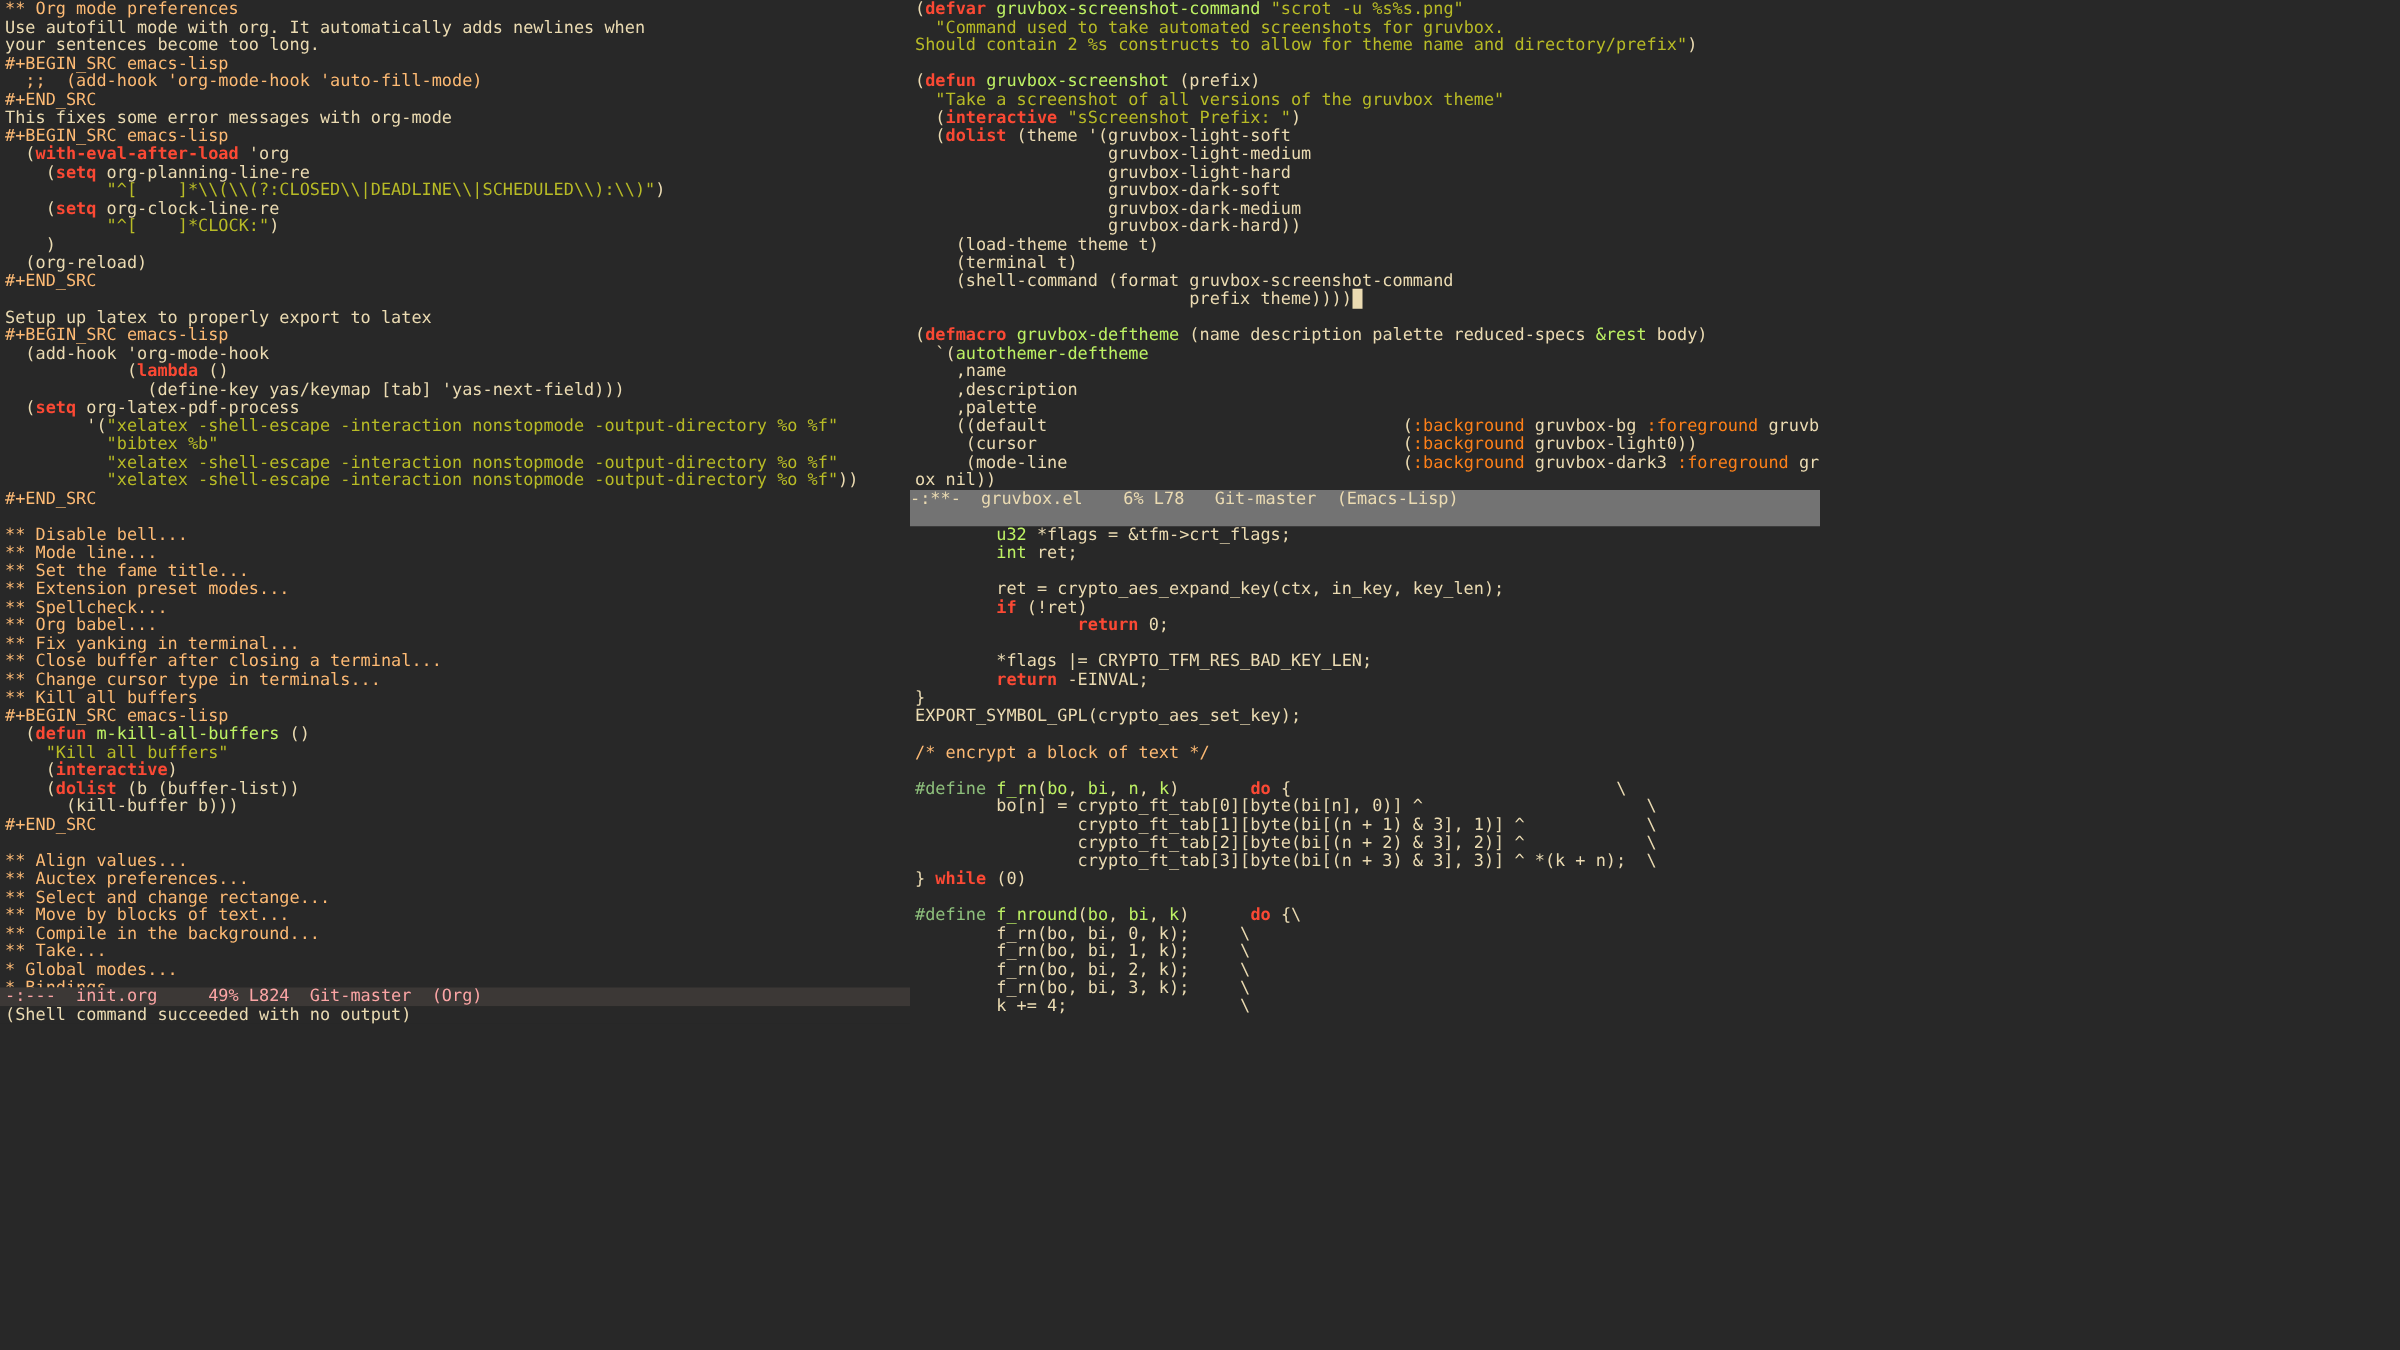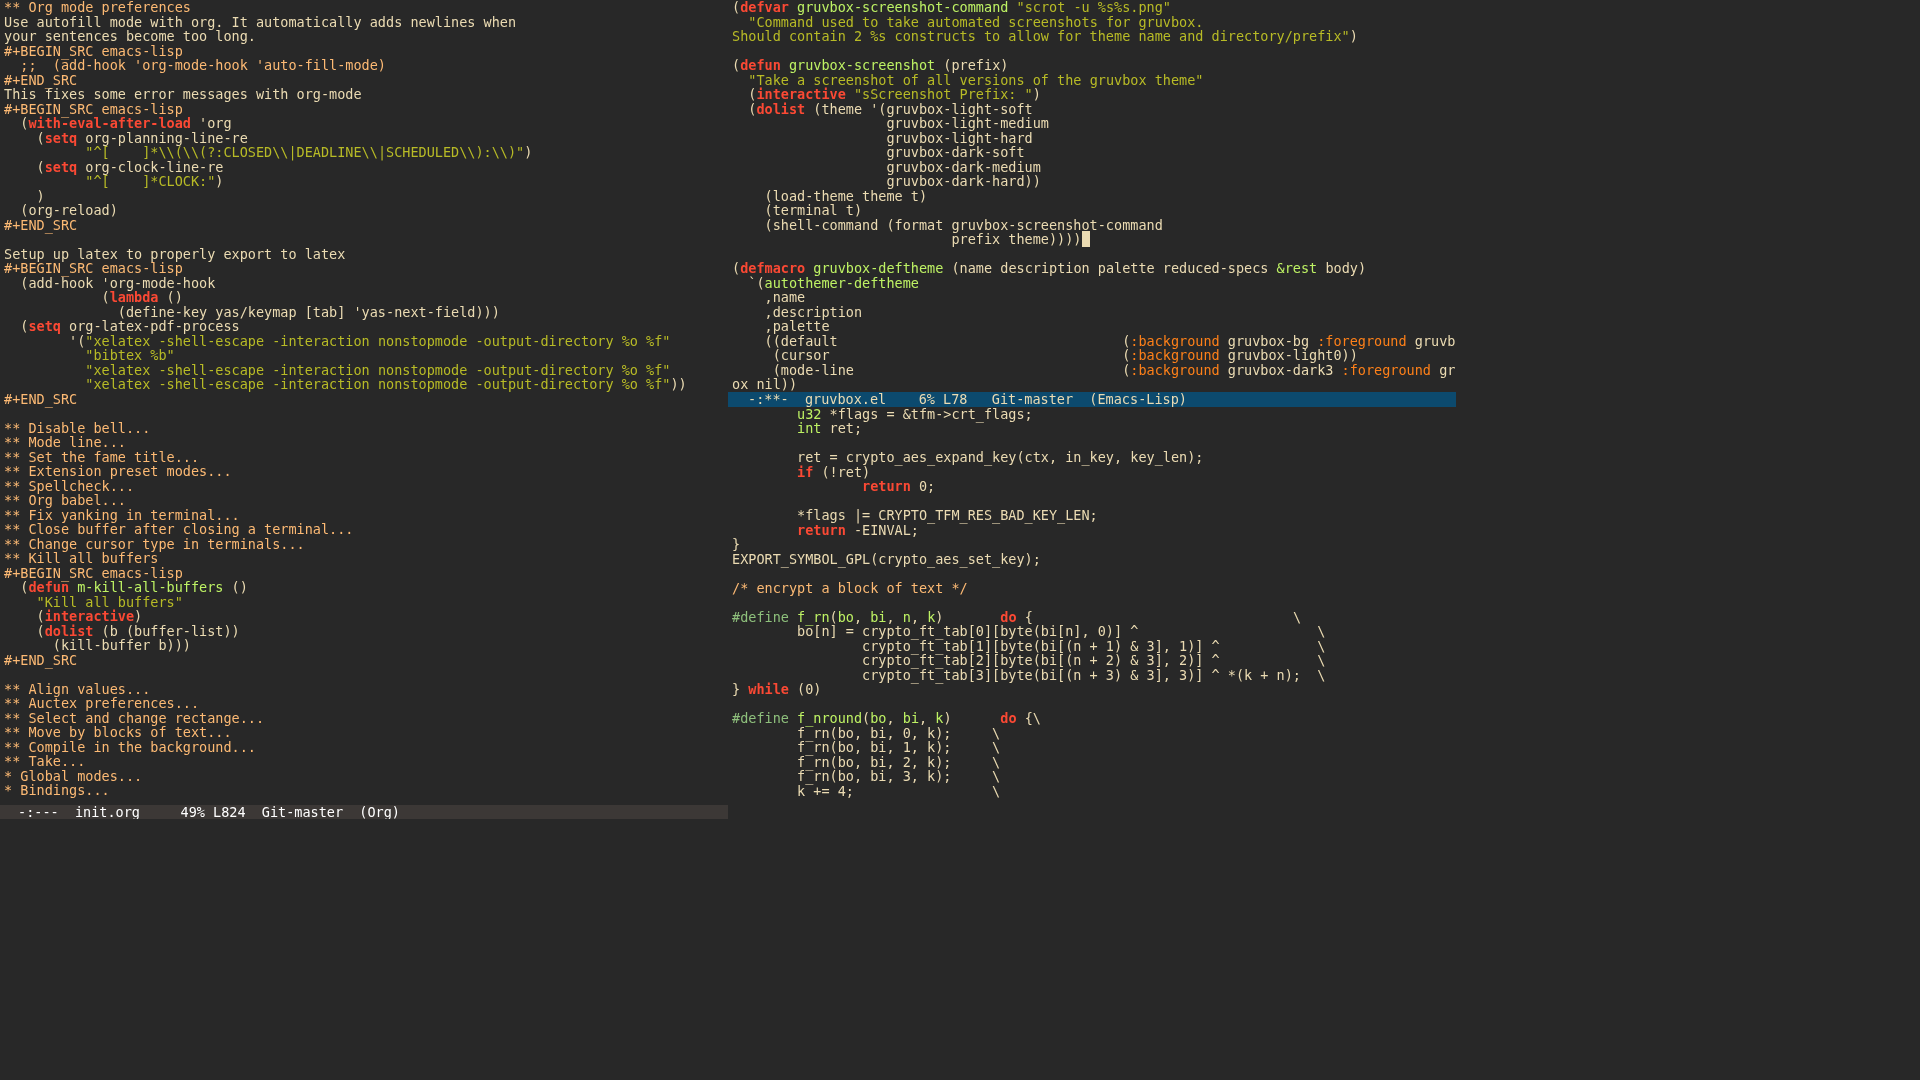--- a/index.html
+++ b/index.html
@@ -13,31 +13,31 @@
   height: 819px;
   overflow: hidden;
   position: relative;
 }
 .frame { display: flex; width: 100%; height: 100%; }
 .col { flex: 1; display: flex; flex-direction: column; overflow: hidden; }
 .col-left { flex-basis: 50%; }
 .col-right { flex-basis: 50%; display: flex; flex-direction: column; }
 .pane { white-space: pre; overflow: hidden; padding-left: 4px; }
 .modeline {
-  background: #0c4a6e;
+  background: #737373;
   color: #ebdbb2;
   white-space: pre;
-  padding-left: 20px;
-  height: 15px;
+  padding-left: 0;
+  height: 29px;
 }
 .modeline-inactive {
   background: #3c3836;
-  color: #ffffff;
+  color: #fca5a5;
   white-space: pre;
-  padding-left: 18px;
+  padding-left: 4px;
   height: 14.5px;
 }
 .minibuffer {
   background: #282828;
   color: #ebdbb2;
   white-space: pre;
   padding-left: 4px;
   height: 14.5px;
 }
 
@@ -106,20 +106,21 @@
 <span class="text"></span>
 <span class="heading">** Align values...</span>
 <span class="heading">** Auctex preferences...</span>
 <span class="heading">** Select and change rectange...</span>
 <span class="heading">** Move by blocks of text...</span>
 <span class="heading">** Compile in the background...</span>
 <span class="heading">** Take...</span>
 <span class="heading">* Global modes...</span>
 <span class="heading">* Bindings...</span></div>
     <div class="modeline-inactive">-:---  init.org     49% L824  Git-master  (Org)</div>
+    <div class="minibuffer">(Shell command succeeded with no output)</div>
   </div>
   <div class="col col-right">
     <div class="pane" id="pane-tr" style="flex:0 0 auto"><span class="text">(</span><span class="keyword">defvar</span><span class="text"> </span><span class="type">gruvbox-screenshot-command</span><span class="text"> </span><span class="string">"scrot -u %s%s.png"</span>
 <span class="text">  </span><span class="doc">"Command used to take automated screenshots for gruvbox.</span>
 <span class="doc">Should contain 2 %s constructs to allow for theme name and directory/prefix"</span><span class="text">)</span>
 <span class="text"></span>
 <span class="text">(</span><span class="keyword">defun</span><span class="text"> </span><span class="type">gruvbox-screenshot</span><span class="text"> (prefix)</span>
 <span class="text">  </span><span class="doc">"Take a screenshot of all versions of the gruvbox theme"</span>
 <span class="text">  (</span><span class="keyword">interactive</span><span class="text"> </span><span class="string">"sScreenshot Prefix: "</span><span class="text">)</span>
 <span class="text">  (</span><span class="keyword">dolist</span><span class="text"> (theme '(gruvbox-light-soft</span>

